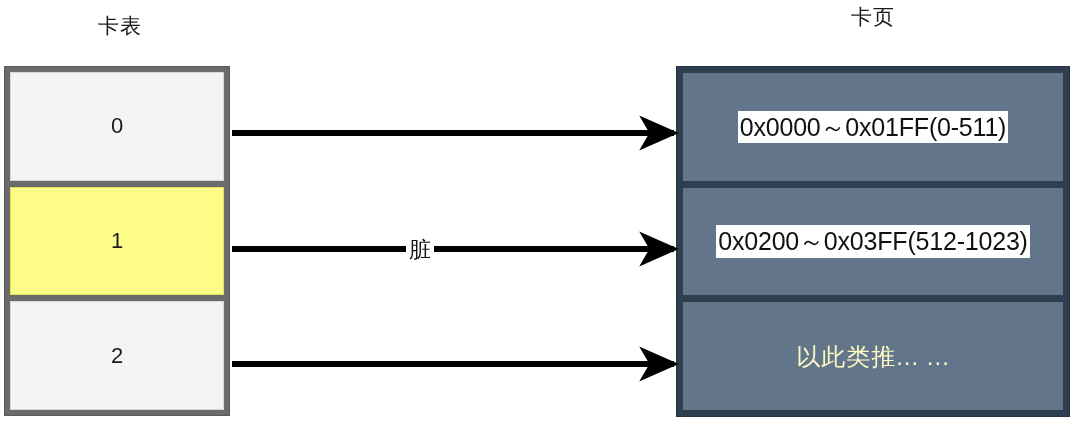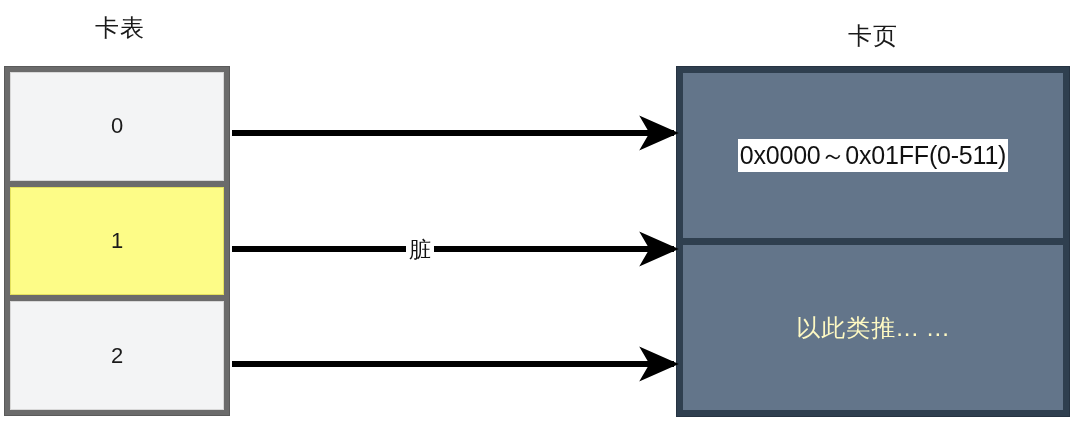--- a/index.html
+++ b/index.html
@@ -18,28 +18,28 @@
   .stage {
     position: absolute;
     inset: 0;
     width: 1080px;
     height: 422px;
   }
 
   
   .col-header {
     position: absolute;
-    font-size: 24px;
+    font-size: 21px;
     font-weight: 500;
     color: #1a1a1a;
     letter-spacing: 1px;
     white-space: nowrap;
   }
   #header-left  { left: 0;   top: 12px; width: 240px; text-align: center; }
-  #header-right { left: 676px; top: 20px; width: 394px; text-align: center; }
+  #header-right { left: 676px; top: 3px; width: 394px; text-align: center; }
 
   
   #card-table {
     position: absolute;
     left: 4px;
     top: 66px;
     width: 226px;
     height: 350px;
     background: #6b6b6b;
     border: 1px solid #5a5a5a;
@@ -147,20 +147,23 @@
     <div class="card-cell">
       <span>2</span>
     </div>
   </div>
 
   <div id="card-pages">
     <div class="page-cell">
       <span class="page-text">0x0000～0x01FF(0-511)</span>
     </div>
     <div class="page-cell">
+      <span class="page-text">0x0200～0x03FF(512-1023)</span>
+    </div>
+    <div class="page-cell">
       <span class="page-text plain">以此类推... ...</span>
     </div>
   </div>
 
   <svg id="arrows" viewBox="0 0 1080 422">
     <defs>
       <marker id="arrowhead" markerWidth="7" markerHeight="7" refX="6.2" refY="3.1" orient="auto" markerUnits="strokeWidth">
         <path d="M0.4,0.2 L7,3.1 L0.4,6 L2.1,3.1 Z" fill="#000000"></path>
       </marker>
     </defs>

